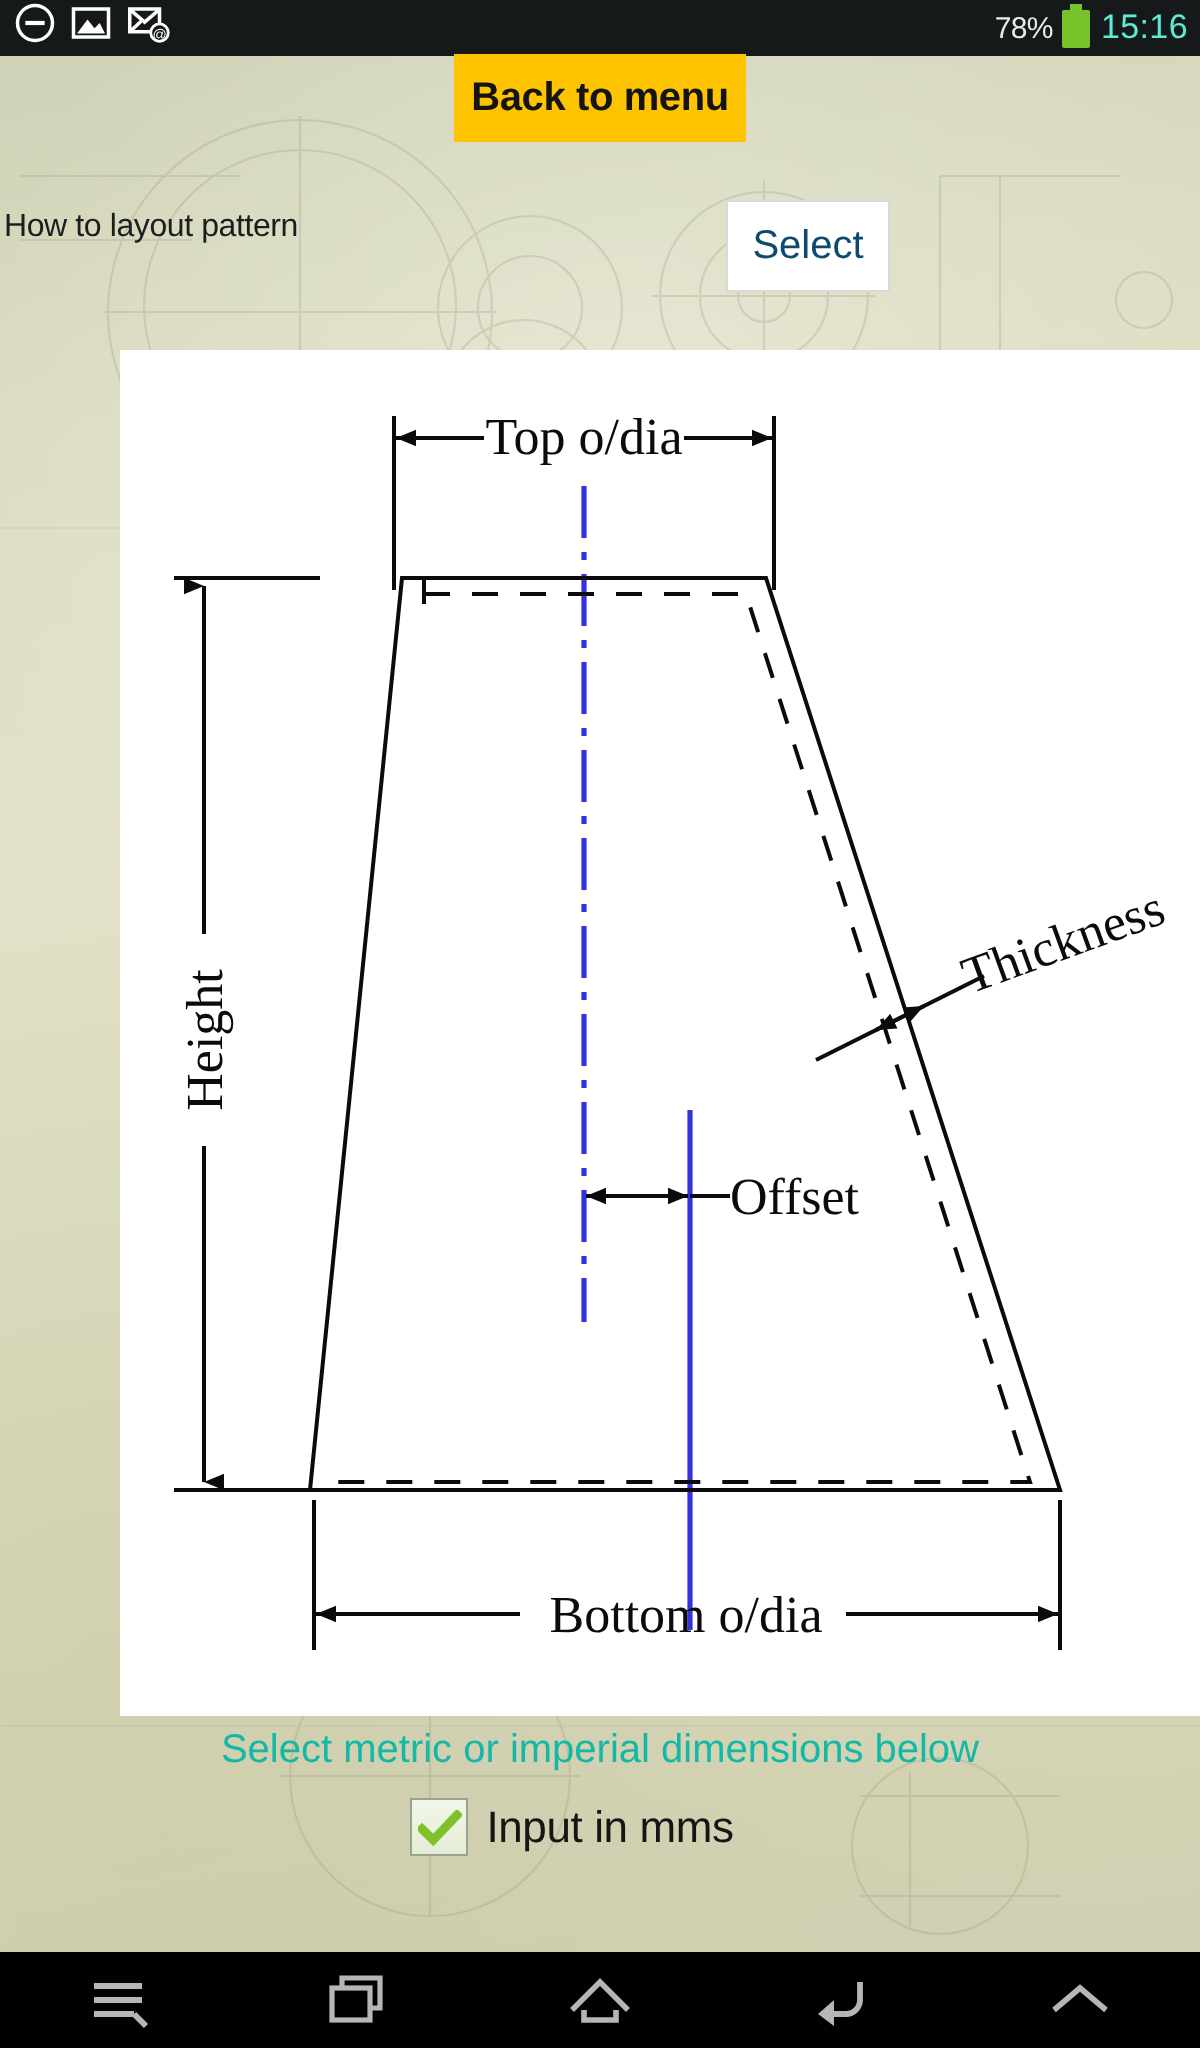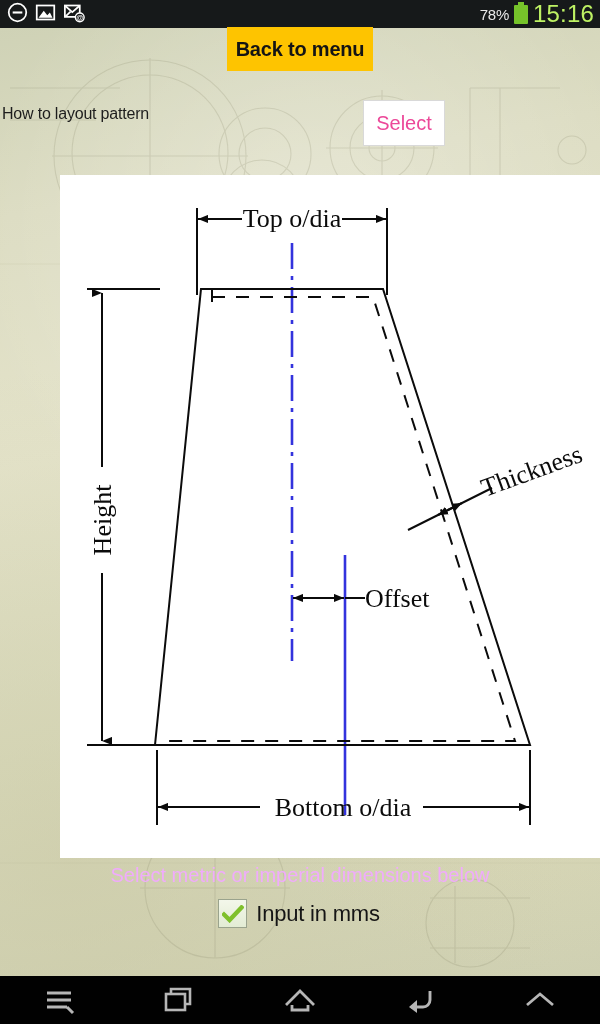--- a/index.html
+++ b/index.html
@@ -16,21 +16,21 @@
     position: absolute; left: 0; top: 0; width: 600px; height: 28px;
     background: #16191a;
     display: flex; align-items: center;
   }
   #status-left { display: flex; align-items: center; gap: 7px; padding-left: 7px; }
   #status-right {
     margin-left: auto; display: flex; align-items: center;
     gap: 5px; padding-right: 6px;
   }
   .sb-pct { color: #e9e9e9; font-size: 15px; letter-spacing: -0.3px; }
-  .sb-clock { color: #bef264; font-size: 24px; letter-spacing: 0.2px; }
+  .sb-clock { color: #5eead4; font-size: 17px; letter-spacing: 0.2px; }
   .batt {
     width: 14px; height: 19px; background: #76c32a;
     border: 0; position: relative; border-radius: 1px;
   }
   .batt:before {
     content: ""; position: absolute; left: 4px; top: -3px;
     width: 6px; height: 3px; background: #76c32a;
   }
 
   
@@ -55,43 +55,43 @@
     border: none; cursor: pointer; letter-spacing: -0.2px;
   }
   #lbl-howto {
     position: absolute; left: 2px; top: 105px;
     font-size: 16px; color: #1d1d1d; letter-spacing: -0.2px; white-space: nowrap;
   }
   #btn-select {
     position: absolute; left: 363px; top: 100px; width: 82px; height: 46px;
     background: #ffffff; border: 1px solid #d9d9d9;
     display: flex; align-items: center; justify-content: center;
-    font-size: 20px; color: #ec4899; cursor: pointer;
+    font-size: 20px; color: #0c4a6e; cursor: pointer;
   }
 
   
   #panel {
     position: absolute; left: 15px; top: 175px; width: 570px; height: 683px;
     background: #ffffff;
     margin-left: 45px;
   }
   #diagram { position: absolute; left: 0; top: 0; width: 570px; height: 683px; }
 
   .dim-txt {
     font-family: "Liberation Serif", serif;
     font-size: 26px; fill: #0b0b0b;
   }
 
   
   #lbl-units {
     position: absolute; left: 0; top: 864px; width: 600px;
-    text-align: center; font-size: 20px; color: #f0abfc;
+    text-align: center; font-size: 20px; color: #14b8a6;
   }
   #checkrow {
-    position: absolute; left: 17px; top: 899px; width: 564px;
+    position: absolute; left: 4px; top: 899px; width: 564px;
     display: flex; align-items: center; justify-content: center; gap: 9px;
     cursor: pointer;
   }
   #checkbox-mms {
     width: 29px; height: 29px;
     background: linear-gradient(180deg,#f3f7ea 0%,#e3ecd4 100%);
     border: 1px solid #9aa38d;
     display: flex; align-items: center; justify-content: center;
   }
   #lbl-mms { font-size: 22px; color: #151515; letter-spacing: -0.2px; }

